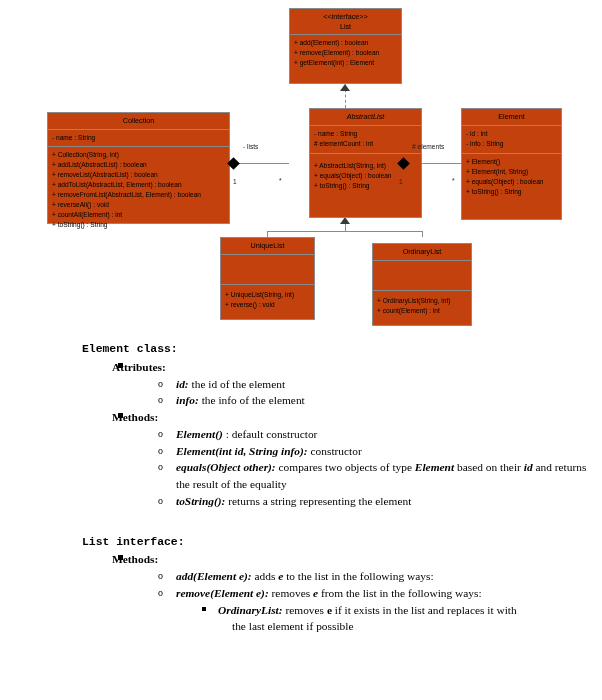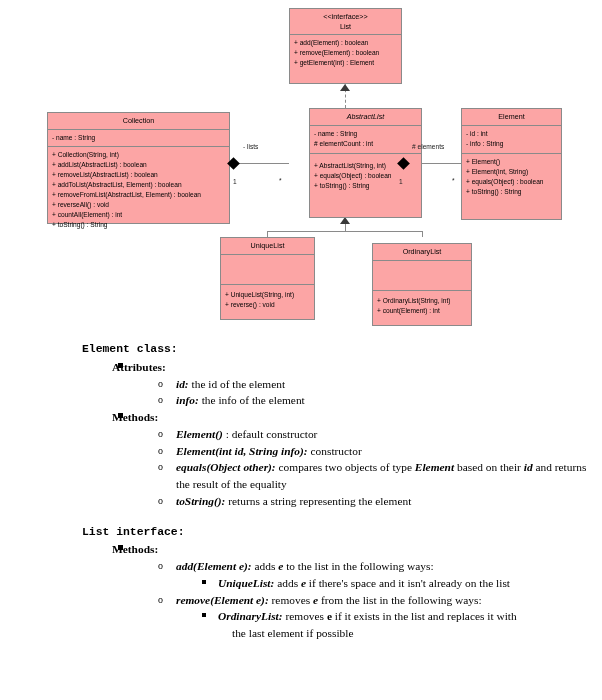--- a/index.html
+++ b/index.html
@@ -19,21 +19,21 @@
   
   #uml-diagram {
     position: absolute;
     left: 0; top: 0;
     width: 602px; height: 340px;
   }
 
   .uml-class {
     position: absolute;
     border: 1px solid #8a8a8a;
-    background: #fca5a5;
+    background: #c2410c;
     box-sizing: border-box;
     font-family: "Liberation Sans", "DejaVu Sans", sans-serif;
     z-index: 5;
   }
   .uml-header {
     text-align: center;
     font-size: 7.2px;
     line-height: 1.35;
     padding: 3px 2px 3px 2px;
     box-sizing: border-box;
@@ -116,21 +116,21 @@
     width: 602px;
     font-size: 11.4px;
     line-height: 1.47;
   }
   .sec-title {
     font-weight: bold;
     margin: 0 0 1px 0;
     padding-left: 82px;
     font-family: Liberation Mono, monospace;
   }
-  .sec-title.second { margin-top: 14px; }
+  .sec-title.second { margin-top: 24px; }
 
   .lvl1, .lvl2, .lvl3 {
     position: relative;
     box-sizing: border-box;
   }
   .lvl1 { padding-left: 112px; font-weight: bold; }
   .lvl2 { padding-left: 176px; }
   .lvl3 { padding-left: 218px; }
 
   .lvl1 > .bullet {
@@ -324,27 +324,20 @@
     <span>Methods:</span>
   </div>
 
   <div class="lvl2 hollow">
     <span class="bullet">o</span>
     <span class="bi">add(Element e):</span>
     <span>adds</span>
     <span class="bi">e</span>
     <span>to the list in the following ways:</span>
   </div>
-  <div class="lvl3">
-    <span class="bullet"></span>
-    <span class="bi">UniqueList:</span>
-    <span>adds</span>
-    <span class="bi">e</span>
-    <span>if there's space and it isn't already on the list</span>
-  </div>
 
   <div class="lvl2 hollow">
     <span class="bullet">o</span>
     <span class="bi">remove(Element e):</span>
     <span>removes</span>
     <span class="bi">e</span>
     <span>from the list in the following ways:</span>
   </div>
   <div class="lvl3">
     <span class="bullet"></span>

